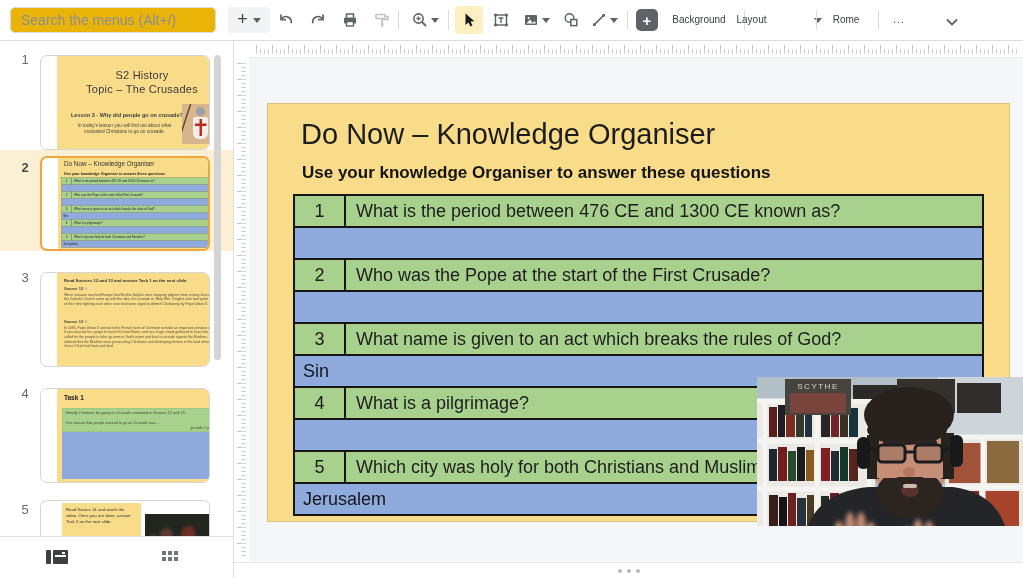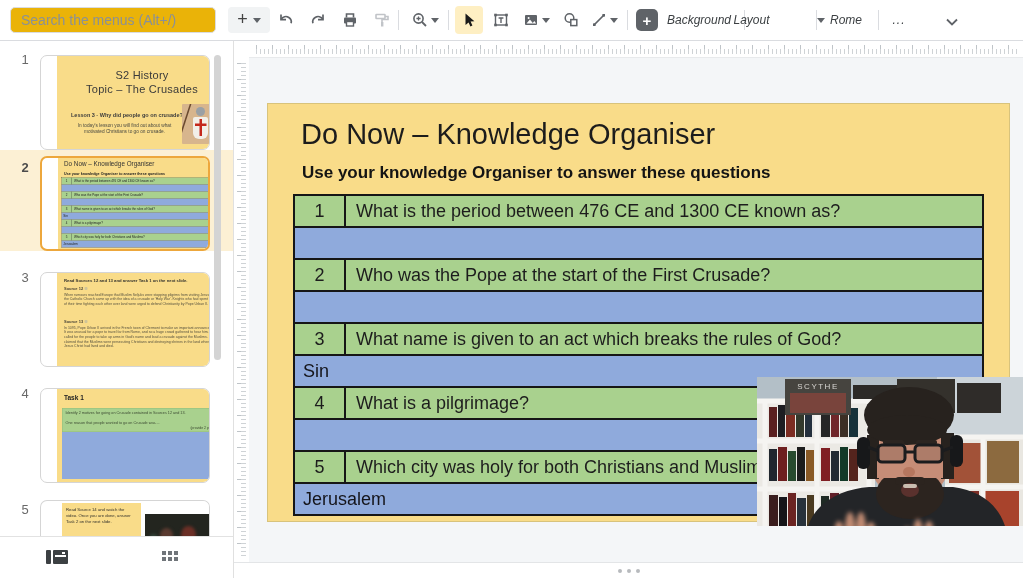--- a/index.html
+++ b/index.html
@@ -16,22 +16,22 @@
   .tool-group{position:absolute;top:7px;height:26px;display:flex;align-items:center;
               border-radius:4px;}
   .plus-group{left:228px;width:42px;background:#f1f3f4;justify-content:center;gap:5px;}
   .plus-glyph{font-size:18px;color:#444;line-height:1;margin-top:-2px;}
   .caret{width:0;height:0;border-left:4px solid transparent;border-right:4px solid transparent;
          border-top:5px solid #5f6368;}
   .icon-btn{position:absolute;top:6px;width:28px;height:28px;display:flex;align-items:center;
             justify-content:center;border-radius:4px;}
   .icon-btn svg{display:block;}
   .tsep{position:absolute;top:10px;width:1px;height:20px;background:#dadce0;}
-  .tbtn{position:absolute;top:8px;height:24px;line-height:24px;font-size:12px;color:#3c4043;
-        text-align:center;display:flex;align-items:center;justify-content:center;gap:6px;font-style:italic;}
+  .tbtn{position:absolute;top:8px;height:24px;line-height:24px;font-size:10px;color:#3c4043;
+        text-align:center;display:flex;align-items:center;justify-content:center;gap:6px;}
   .tool-highlight{background:#feefc3;}
   .comment-btn{position:absolute;left:636px;top:9px;width:22px;height:22px;background:#5f6368;
                border-radius:5px;color:#fff;display:flex;align-items:center;justify-content:center;
                font-size:15px;font-weight:bold;}
 
   
   .filmstrip{position:absolute;left:0;top:40px;width:233px;bottom:0;background:#fff;
              border-right:1px solid #e0e0e0;z-index:20;}
   .slide-num{position:absolute;left:16px;width:18px;text-align:center;font-size:13px;color:#696969;}
   .thumb{position:absolute;left:40px;width:170px;height:95px;background:#fff;

